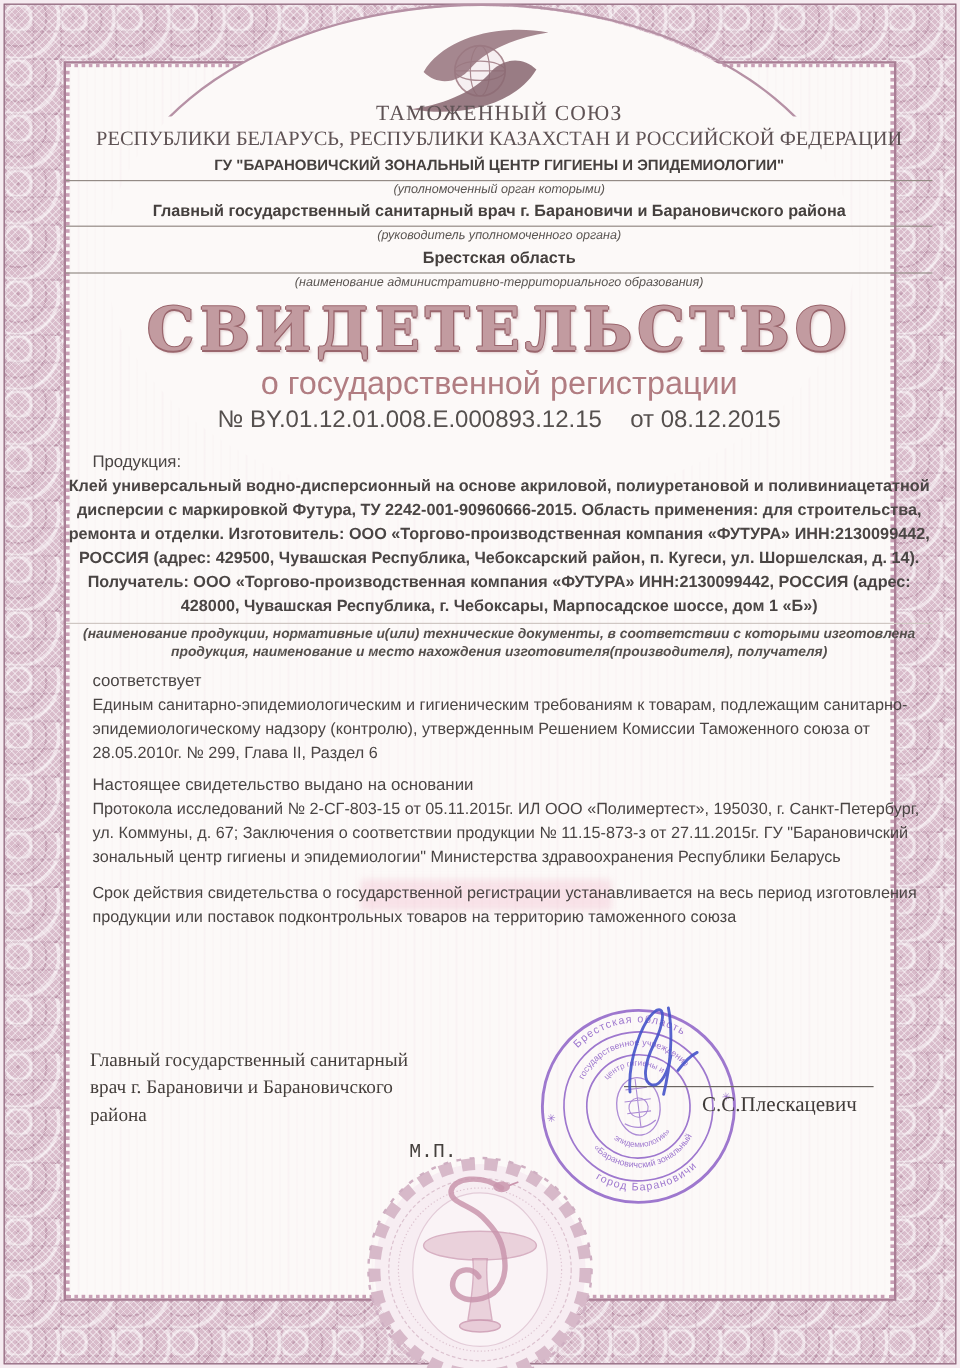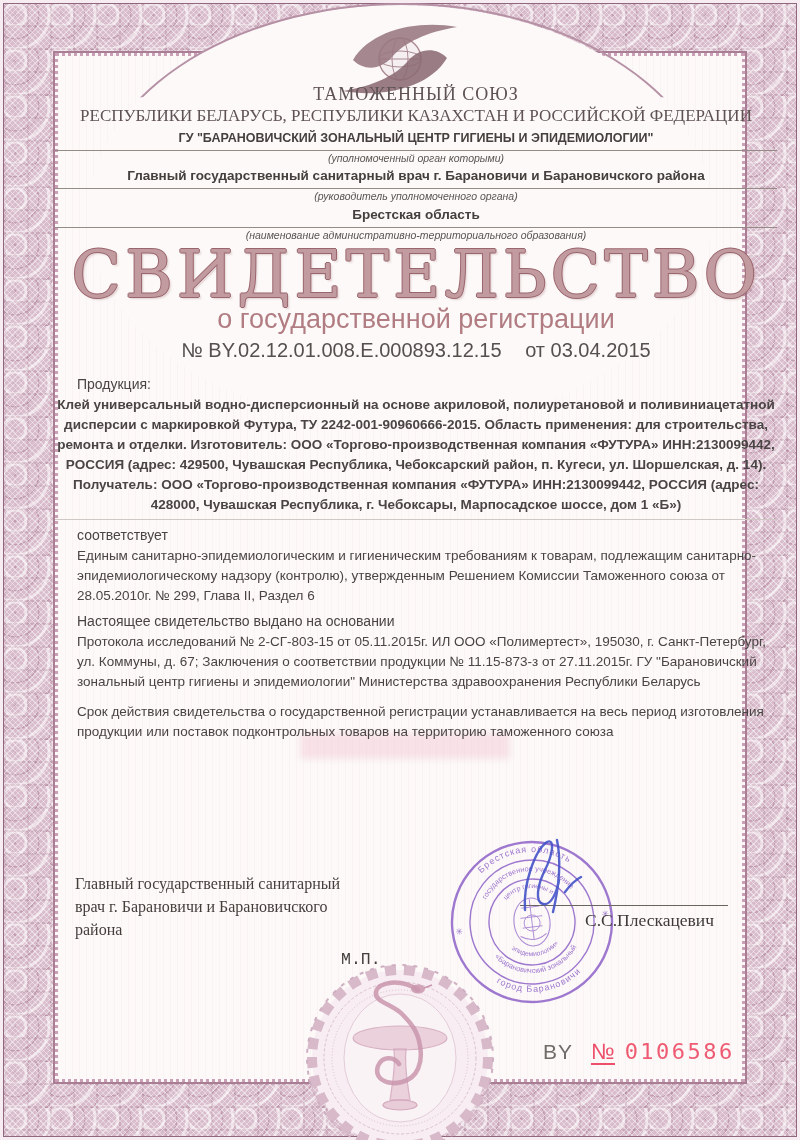--- a/index.html
+++ b/index.html
@@ -26,21 +26,21 @@
   .content{position:absolute;left:55px;top:84px;width:722px;text-align:center;z-index:5;}
   .serifline{font-family:"Liberation Serif",serif;color:#5e5254;}
   .org-union{font-size:18px;line-height:20px;letter-spacing:1px;}
   .org-members{font-size:17px;line-height:20px;margin-top:2px;}
   .org-issuer{font-size:12.5px;line-height:15px;font-weight:bold;margin-top:5px;color:#45403e;}
   .rule{border:none;border-top:1px solid #948b86;margin:4px 0 0 0;}
   .rule.light{border-top-color:#cfc7c3;margin-top:4px;}
   .cap{font-style:italic;font-size:10.5px;line-height:13px;color:#5a5552;margin-top:1px;}
   .official{font-size:13.5px;line-height:16px;font-weight:bold;margin-top:3px;color:#45403e;}
   .official.r2{margin-top:4px;}
-  .cert-title{font-family:"DejaVu Serif",serif;font-weight:normal;font-size:65px;line-height:58px;
+  .cert-title{font-family:"DejaVu Serif",serif;font-weight:bold;font-size:50px;line-height:58px;
     letter-spacing:4px;color:#c29ba0;margin-top:4px;
     text-shadow:1px 0 #9a666d,-1px 0 #9a666d,0 1px #9a666d,0 -1px #9a666d,2px 2px 2px rgba(150,90,100,.25);}
   .cert-sub{font-size:27px;line-height:30px;color:#b17d82;}
   .cert-num{font-size:20px;line-height:24px;margin-top:4px;color:#55504e;}
   .cert-num .gap{display:inline-block;width:18px;}
   .tl{text-align:left;padding-left:22px;padding-right:4px;}
   .plabel{font-size:14px;line-height:17px;margin-top:14px;color:#4a4544;}
   .ptext{font-size:13.5px;line-height:20px;font-weight:bold;margin-top:2px;color:#4a4544;}
   .pcap{font-style:italic;font-weight:600;font-size:11.5px;line-height:15px;color:#55504d;margin-top:2px;}
   .body-par{font-size:13.5px;line-height:20px;margin-top:2px;color:#4a4544;}
@@ -94,28 +94,29 @@
     <hr class="rule">
     <div class="cap">(руководитель уполномоченного органа)</div>
     <div class="official r2">Брестская область</div>
     <hr class="rule">
     <div class="cap">(наименование административно-территориального образования)</div>
 
     <div class="cert-title">СВИДЕТЕЛЬСТВО</div>
     <div class="cert-sub">о государственной регистрации</div>
     <div class="cert-num">
       <span>№</span>
-      <span>BY.02.12.01.008.Е.000893.12.15</span><span class="gap"></span>
+      <span>BY.01.12.01.008.Е.000893.12.15</span><span class="gap"></span>
       <span>от</span>
-      <span>03.04.2015</span>
+      <span>08.12.2015</span>
     </div>
 
     <div class="plabel tl">Продукция:</div>
     <div class="ptext">Клей универсальный водно-дисперсионный на основе акриловой, полиуретановой и поливиниацетатной дисперсии с маркировкой Футура, ТУ 2242-001-90960666-2015. Область применения: для строительства, ремонта и отделки. Изготовитель: ООО «Торгово-производственная компания «ФУТУРА» ИНН:2130099442, РОССИЯ (адрес: 429500, Чувашская Республика, Чебоксарский район, п. Кугеси, ул. Шоршелская, д. 14). Получатель: ООО «Торгово-производственная компания «ФУТУРА» ИНН:2130099442, РОССИЯ (адрес: 428000, Чувашская Республика, г. Чебоксары, Марпосадское шоссе, дом 1 «Б»)</div>
     <hr class="rule light">
+    <div class="pcap">(наименование продукции, нормативные и(или) технические документы, в соответствии с которыми изготовлена продукция, наименование и место нахождения изготовителя(производителя), получателя)</div>
 
     <div class="blabel tl">соответствует</div>
     <div class="body-par tl">Единым санитарно-эпидемиологическим и гигиеническим требованиям к товарам, подлежащим санитарно-эпидемиологическому надзору (контролю), утвержденным Решением Комиссии Таможенного союза от 28.05.2010г. № 299, Глава II, Раздел 6</div>
 
 
     <div class="blabel tl">Настоящее свидетельство выдано на основании</div>
     <div class="body-par tl">Протокола исследований № 2-СГ-803-15 от 05.11.2015г. ИЛ ООО «Полимертест», 195030, г. Санкт-Петербург, ул. Коммуны, д. 67; Заключения о соответствии продукции № 11.15-873-з от 27.11.2015г. ГУ "Барановичский зональный центр гигиены и эпидемиологии" Министерства здравоохранения Республики Беларусь</div>
 
     <div class="body-par tl mt10">Срок действия свидетельства о государственной регистрации устанавливается на весь период изготовления продукции или поставок подконтрольных товаров на территорию таможенного союза</div>
   </div>
@@ -172,18 +173,13 @@
     <g>
       <ellipse cx="100" cy="80" rx="47" ry="12" fill="#e4c3d1" opacity="0.7" stroke="#c995ad" stroke-width="1.2"></ellipse>
       <path d="M94,91 C96,110 92,128 90,142 L110,142 C108,128 104,110 106,91 Z" fill="#e4c3d1" opacity="0.7" stroke="#c995ad" stroke-width="1.2"></path>
       <ellipse cx="100" cy="147" rx="17" ry="5" fill="#e4c3d1" opacity="0.8" stroke="#c995ad" stroke-width="1.2"></ellipse>
       <path d="M118,32 C100,20 78,24 76,34 C74,44 92,46 102,56 C112,66 118,74 120,88 C123,104 118,120 102,124 C86,128 74,120 78,108 C82,98 94,98 99,106" fill="none" stroke="#c995ad" stroke-width="4.5" stroke-linecap="round" opacity="0.85"></path>
       <ellipse cx="118" cy="31" rx="7" ry="4.5" fill="#c995ad" opacity="0.85"></ellipse>
       <path d="M124,30 L132,27" stroke="#c995ad" stroke-width="1.5"></path>
     </g>
   </svg>
 
-  <div class="serial">
-    <span class="cc">BY</span>
-    <span class="ns">№</span>
-    <span class="digits">0106586</span>
-  </div>
 </div>
 
 </body></html>

